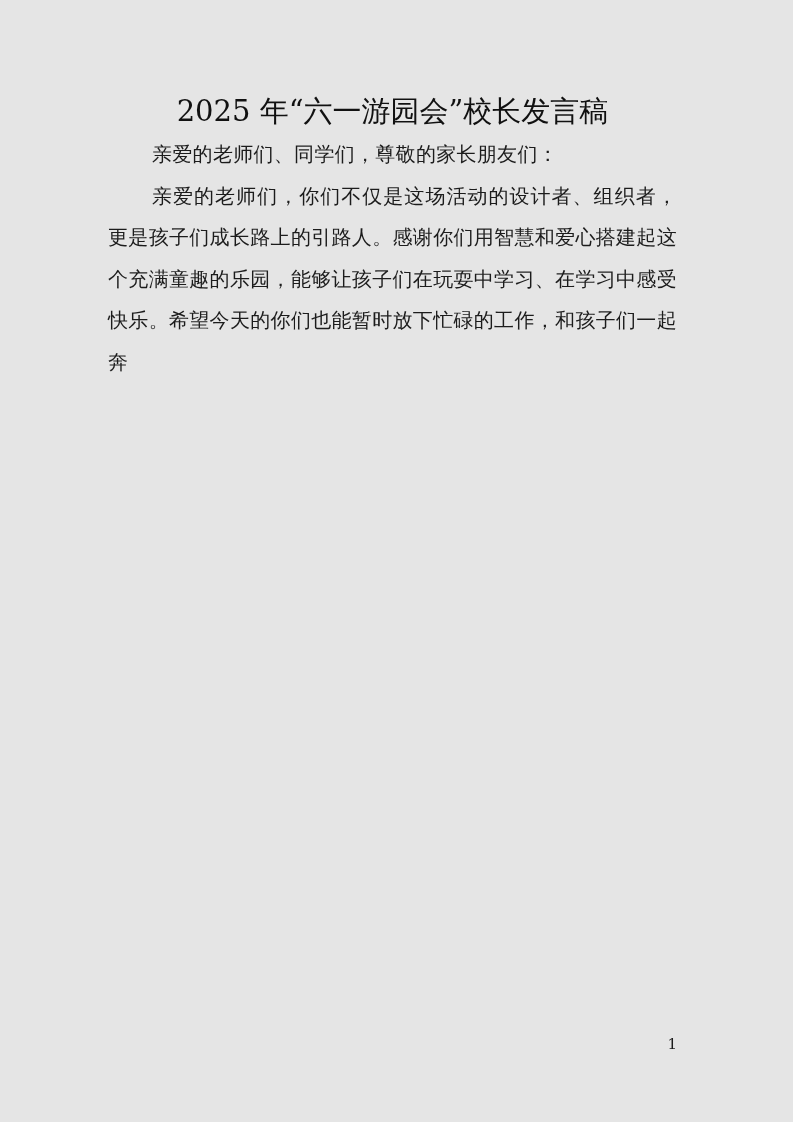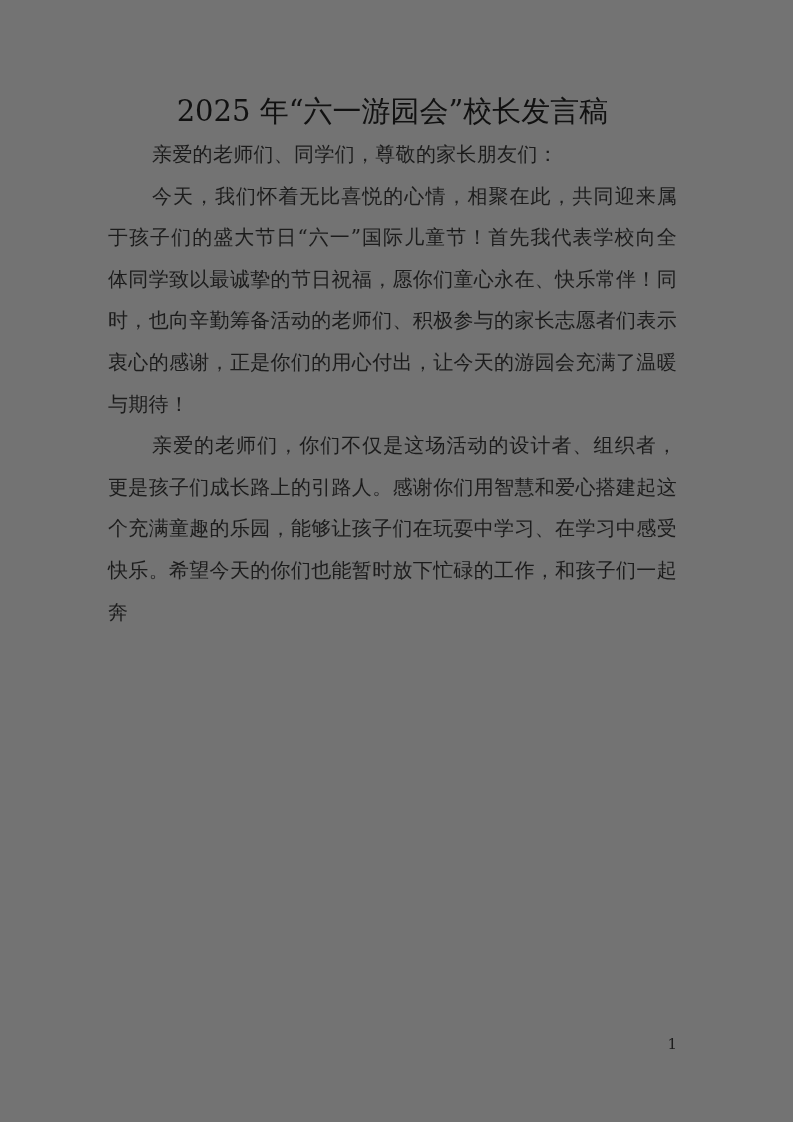--- a/index.html
+++ b/index.html
@@ -3,21 +3,21 @@
 <meta charset="utf-8">
 <style>
   * { margin: 0; padding: 0; box-sizing: border-box; }
   html, body {
     background: #ffffff;
   }
   .page {
     position: relative;
     width: 793px;
     height: 1122px;
-    background: #737373;
+    background: #e5e5e5;
     overflow: hidden;
     font-family: "DejaVu Serif", "Liberation Serif", serif;
     color: #1c1c1c;
   }
   .doc-title {
     position: absolute;
     left: 108px;
     top: 92px;
     width: 569px;
     text-align: center;
@@ -25,20 +25,21 @@
     font-weight: 400;
     line-height: 38px;
     white-space: nowrap;
     color: #111111;
   }
   .doc-body {
     position: absolute;
     left: 108px;
     top: 134px;
     width: 569px;
+    font-family: Liberation Serif, serif;
   }
   .doc-body p {
     font-size: 20px;
     line-height: 41.6px;
     text-align: justify;
     text-justify: inter-character;
     text-indent: 2.2em;
     letter-spacing: 0.3px;
     color: #1c1c1c;
   }
@@ -53,18 +54,17 @@
   }
 </style>
 </head>
 <body>
 
 <div class="page">
   <h1 class="doc-title">2025 年“六一游园会”校长发言稿</h1>
 
   <div class="doc-body">
     <p>亲爱的老师们、同学们，尊敬的家长朋友们：</p>
-    <p>今天，我们怀着无比喜悦的心情，相聚在此，共同迎来属于孩子们的盛大节日“六一”国际儿童节！首先我代表学校向全体同学致以最诚挚的节日祝福，愿你们童心永在、快乐常伴！同时，也向辛勤筹备活动的老师们、积极参与的家长志愿者们表示衷心的感谢，正是你们的用心付出，让今天的游园会充满了温暖与期待！</p>
     <p>亲爱的老师们，你们不仅是这场活动的设计者、组织者，更是孩子们成长路上的引路人。感谢你们用智慧和爱心搭建起这个充满童趣的乐园，能够让孩子们在玩耍中学习、在学习中感受快乐。希望今天的你们也能暂时放下忙碌的工作，和孩子们一起奔</p>
   </div>
 
   <div class="page-number">1</div>
 </div>
 
 </body></html>

